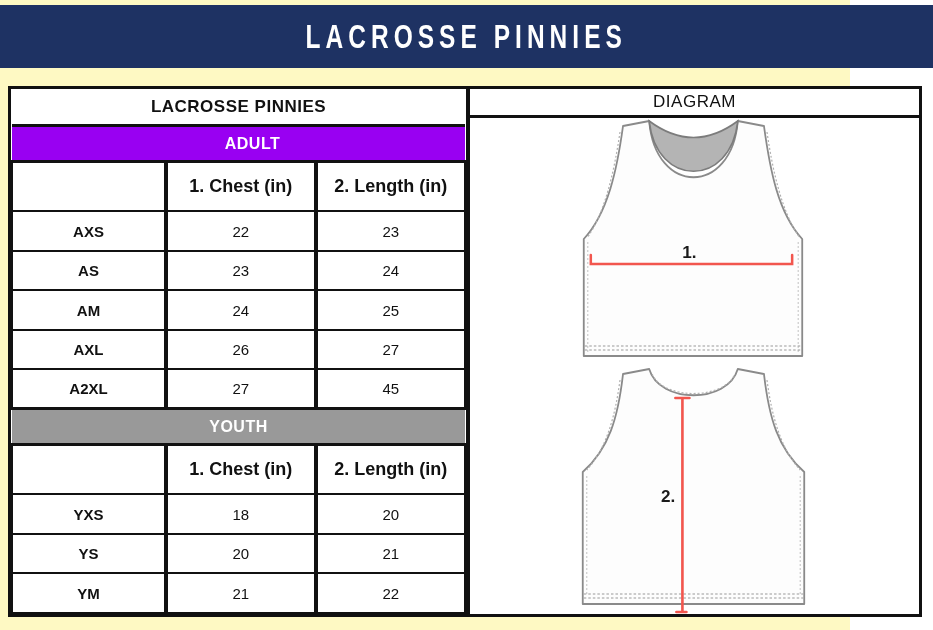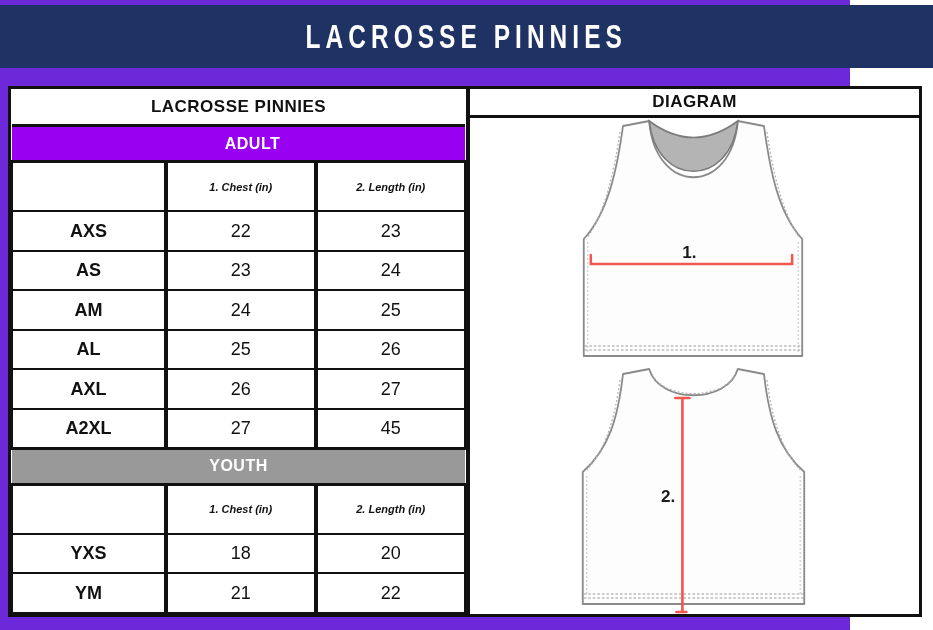--- a/index.html
+++ b/index.html
@@ -2,52 +2,52 @@
 <html style="--navy: #1e3263; --purple: #9900f2; --gray: #999999; --red: #f2564e; --line: #111111;"><head>
 <meta charset="utf-8">
 <style>
   :root{
     --navy:#1e3263; --purple:#9900f2; --gray:#999999;
     --red:#f2564e; --line:#111111; --sketch:#8a8a8a;
   }
   *{margin:0;padding:0;box-sizing:border-box;}
   html,body{width:933px;height:630px;background:#ffffff;overflow:hidden;
     font-family:"Liberation Sans","DejaVu Sans",sans-serif;}
-  .page{position:relative;width:850px;height:630px;background:#6d28d9;}
+  .page{position:relative;width:850px;height:630px;background:#fef9c3;}
 
   
   .banner{position:absolute;left:0;top:5px;width:933px;height:63px;
     background:var(--navy);display:flex;align-items:center;justify-content:center;}
   .banner-title{color:#ffffff;font-weight:700;font-size:34px;letter-spacing:7px;
     transform:scaleX(0.72);white-space:nowrap;}
 
   
   .sheet{position:absolute;left:8px;top:86px;width:914px;height:531px;
     border:3px solid var(--line);display:flex;background:#fff;}
   .left-pane{width:459px;border-right:4px solid var(--line);}
   .right-pane{flex:1;display:flex;flex-direction:column;min-width:0;}
 
   table.size-table{width:100%;height:100%;border-collapse:collapse;table-layout:fixed;}
-  .size-table td{text-align:center;vertical-align:middle;font-size:18px;color:#111;
+  .size-table td{text-align:center;vertical-align:middle;font-size:15px;color:#111;
     border:2px solid var(--line);}
   .size-table td.c2,.size-table td.c3{border-left:4px solid var(--line);}
   tr.title-row td{border:none;border-bottom:3px solid var(--line);
     font-weight:700;font-size:17px;letter-spacing:.5px;height:29px;}
   tr.section-row td{border-left:none;border-right:none;border-top:3px solid var(--line);
     border-bottom:3px solid var(--line);
     color:#fff;font-weight:700;font-size:16px;letter-spacing:.5px;height:28px;}
   tr.section-row.adult td{background:var(--purple);padding-left:28px;}
   tr.section-row.youth td{background:var(--gray);}
-  tr.head-row td{font-weight:700;font-size:11px;height:39px;font-style:italic;}
+  tr.head-row td{font-weight:700;font-size:18px;height:39px;}
   tr.data-row td{height:31px;}
   tr.data-row td.c1{font-weight:700;}
 
   .diagram-header{height:29px;border-bottom:3px solid var(--line);
     display:flex;align-items:center;justify-content:center;
-    font-weight:700;font-size:17px;letter-spacing:.5px;color:#111;}
+    font-weight:400;font-size:17px;letter-spacing:.5px;color:#111;}
   .diagram-body{flex:1;position:relative;background:#fff;}
   .diagram-body svg{position:absolute;inset:0;width:100%;height:100%;}
 </style>
 </head>
 <body>
 
 <div class="page">
 
   <div class="banner">
     <span class="banner-title">LACROSSE PINNIES</span>
@@ -83,25 +83,20 @@
             <td class="c1">AS</td>
             <td class="c2">23</td>
             <td class="c3">24</td>
           </tr>
           <tr class="data-row">
             <td class="c1">AM</td>
             <td class="c2">24</td>
             <td class="c3">25</td>
           </tr>
           <tr class="data-row">
-            <td class="c1">AL</td>
-            <td class="c2">25</td>
-            <td class="c3">26</td>
-          </tr>
-          <tr class="data-row">
             <td class="c1">AXL</td>
             <td class="c2">26</td>
             <td class="c3">27</td>
           </tr>
           <tr class="data-row">
             <td class="c1">A2XL</td>
             <td class="c2">27</td>
             <td class="c3">45</td>
           </tr>
           <tr class="section-row youth">
@@ -109,20 +104,25 @@
           </tr>
           <tr class="head-row">
             <td class="c1"></td>
             <td class="c2">1. Chest (in)</td>
             <td class="c3">2. Length (in)</td>
           </tr>
           <tr class="data-row">
             <td class="c1">YXS</td>
             <td class="c2">18</td>
             <td class="c3">20</td>
+          </tr>
+          <tr class="data-row">
+            <td class="c1">YS</td>
+            <td class="c2">20</td>
+            <td class="c3">21</td>
           </tr>
           <tr class="data-row">
             <td class="c1">YM</td>
             <td class="c2">21</td>
             <td class="c3">22</td>
           </tr>
         </tbody>
       </table>
     </div>
 

